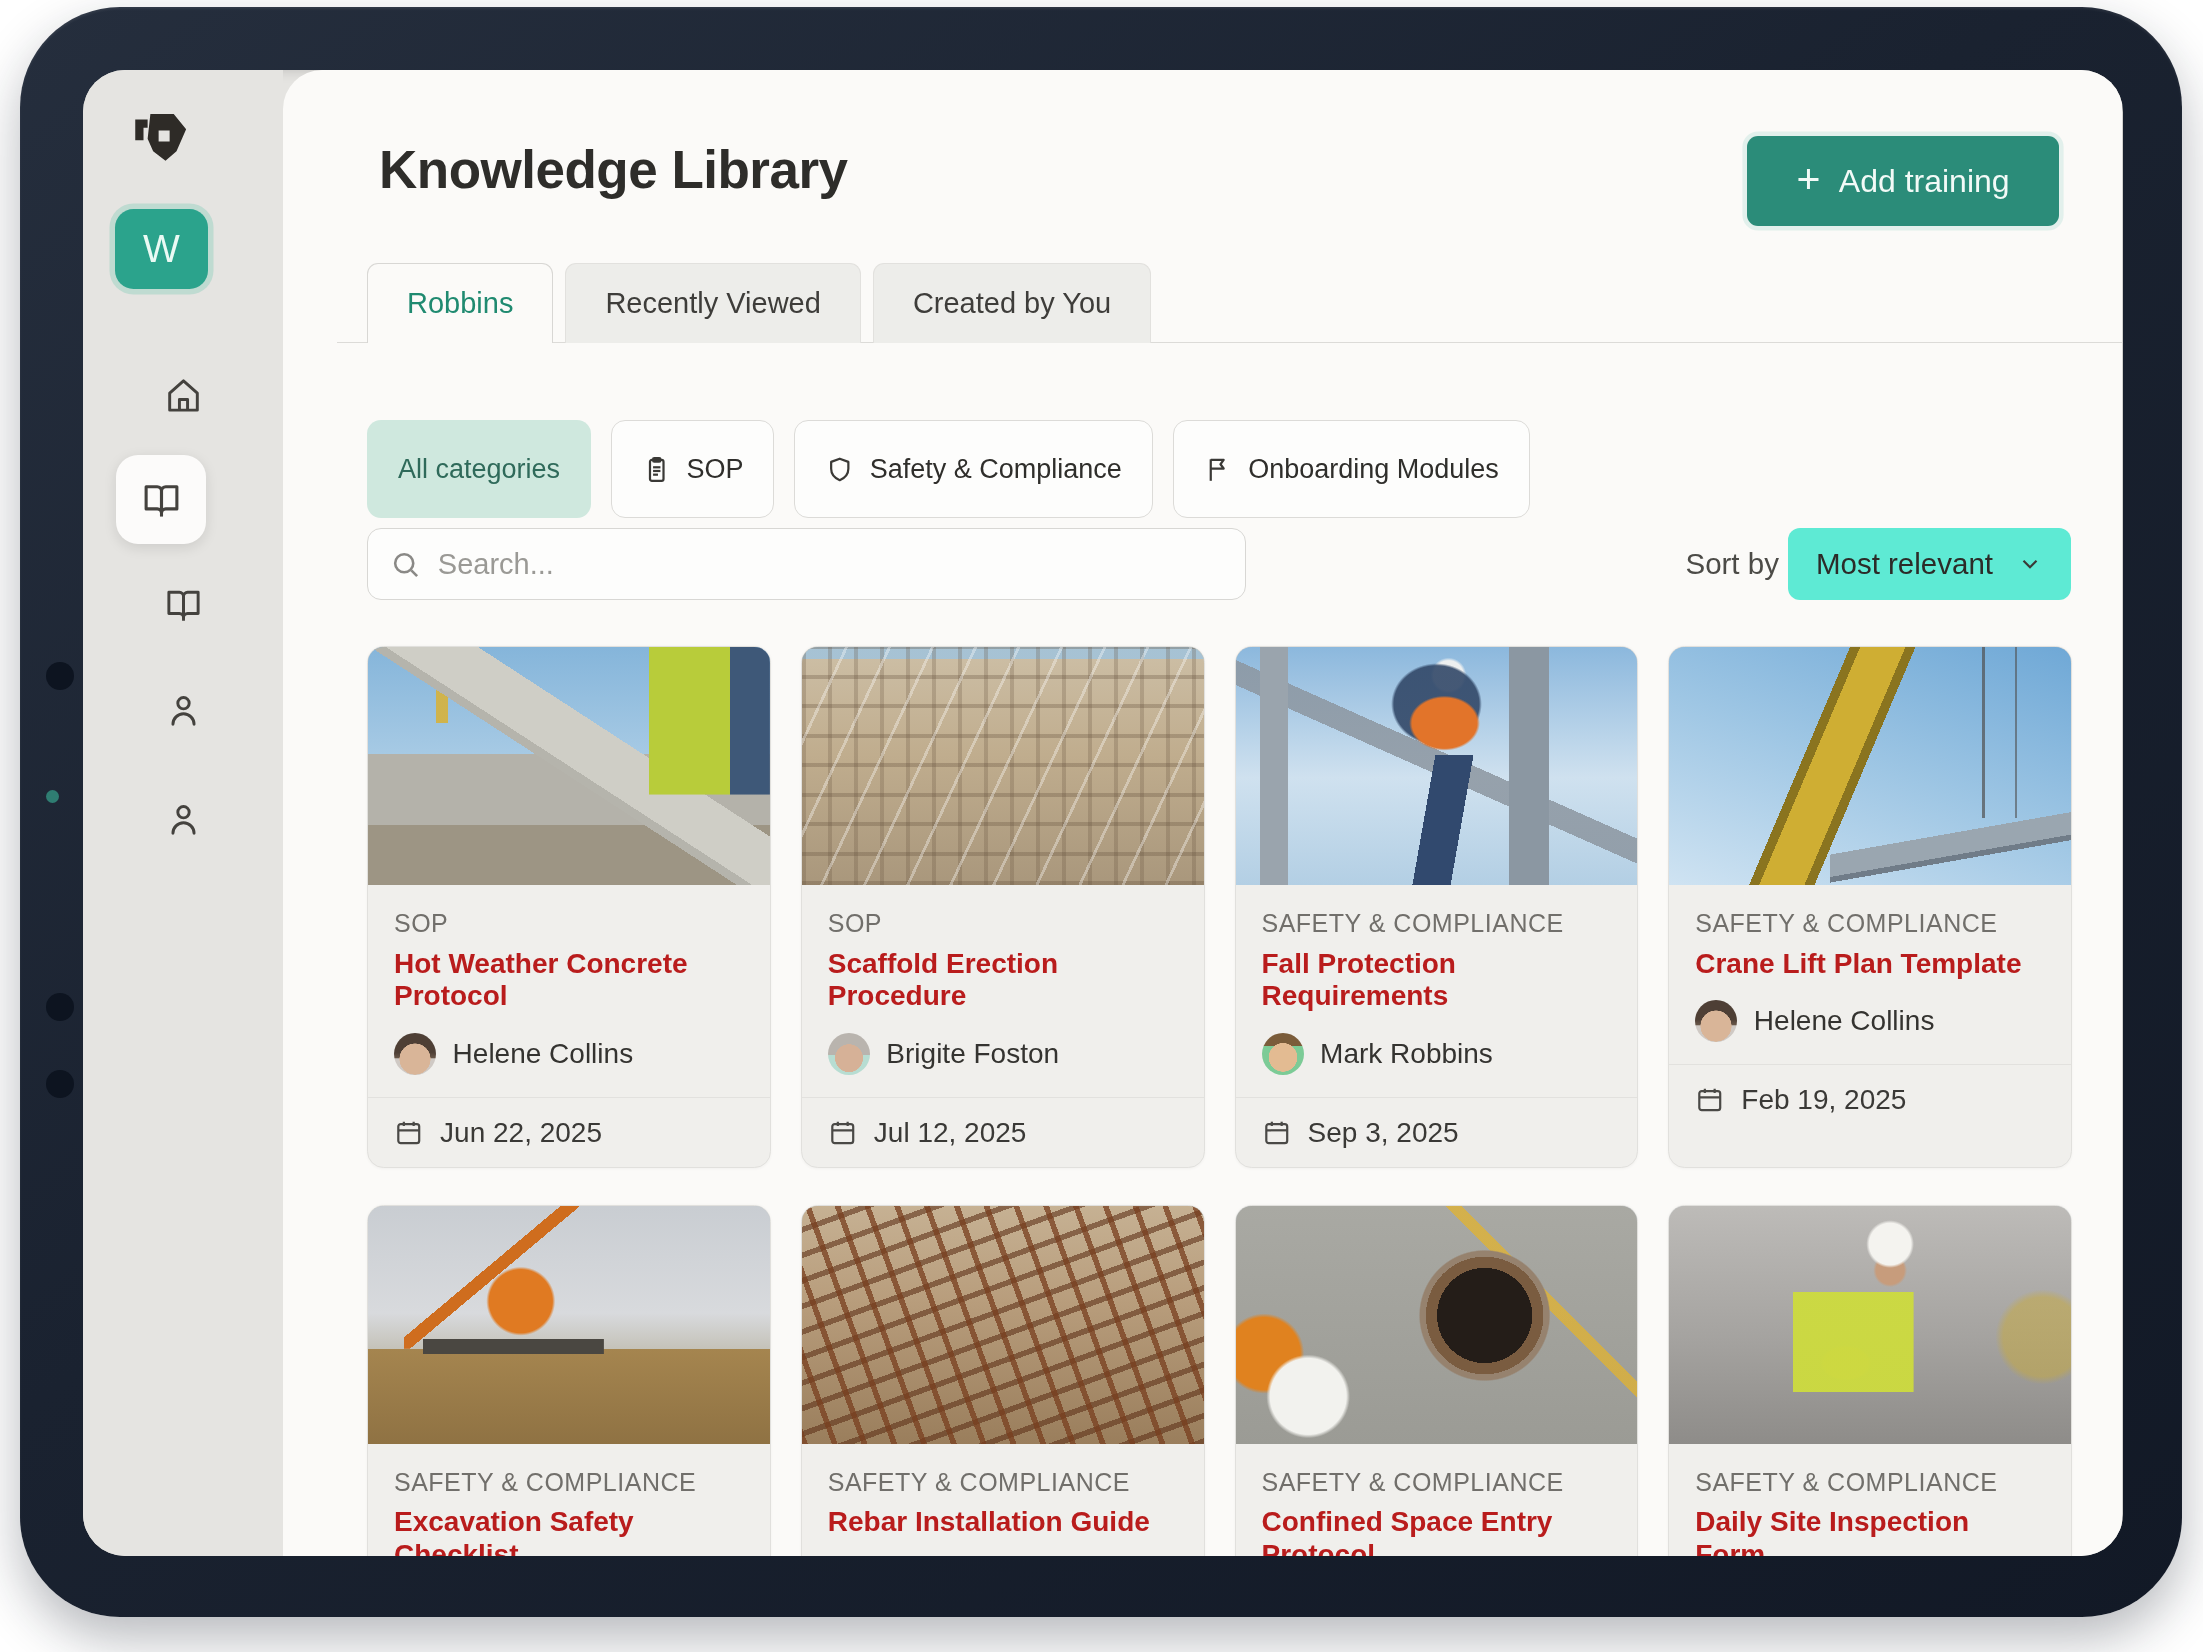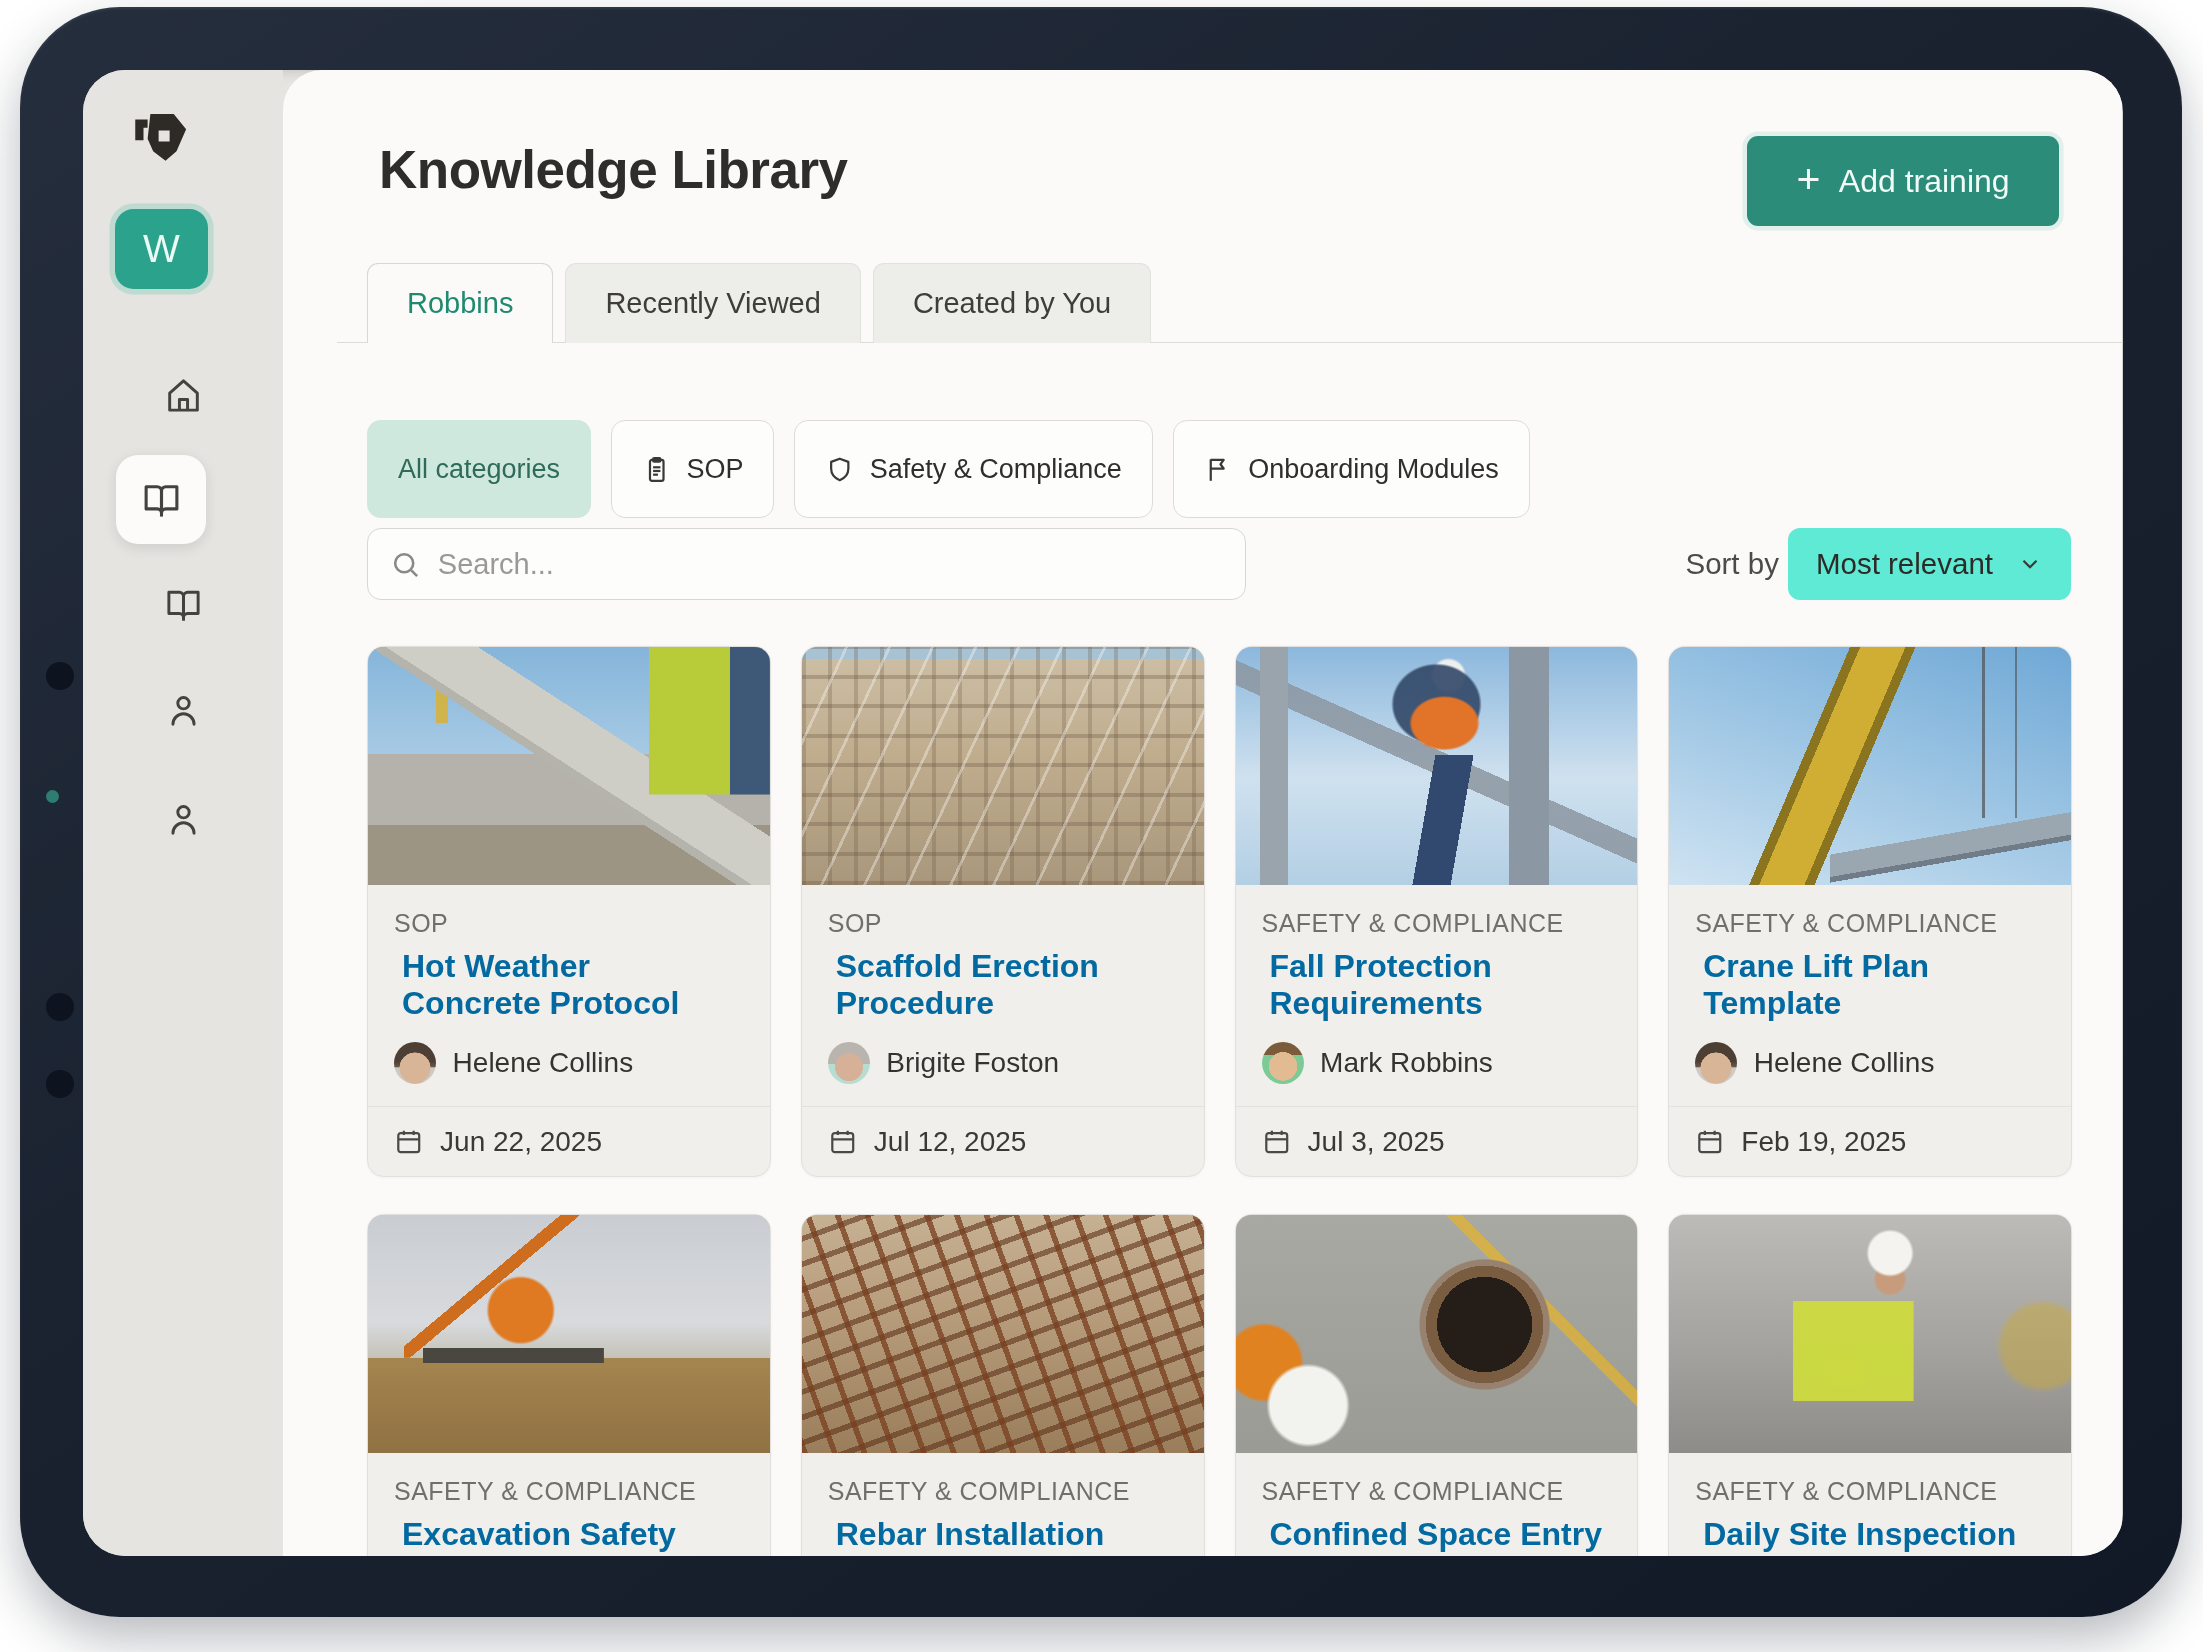--- a/index.html
+++ b/index.html
@@ -63,21 +63,21 @@
   .sort-select svg{width:26px;height:26px;color:#3a3936;}
 
   
   .grid{position:absolute;left:84px;top:576px;width:1705px;display:grid;grid-template-columns:repeat(4,1fr);
     column-gap:30px;row-gap:37px;}
   .card{background:#f0efec;border:0.9px solid #e1e0dd;border-radius:16.6px;overflow:hidden;cursor:pointer;
     box-shadow:0 0.9px 2.8px rgba(0,0,0,.04);}
   .card-image{height:238px;background-color:#b9c2c7;}
   .card-body{padding:24px 26px 22px;}
   .card-category{font-size:25px;letter-spacing:0.5px;color:#716f6b;margin-bottom:9.2px;}
-  .card-title{margin:8px;font-size:32px;line-height:1.17;font-weight:700;color:#0369a1;}
+  .card-title{margin:0;font-size:28px;line-height:1.17;font-weight:700;color:#b91c1c;}
   .card-author{display:flex;align-items:center;gap:16.6px;margin-top:20px;}
   .card-author .name{font-size:28px;color:#343330;}
   .avatar{width:42px;height:42px;border-radius:50%;flex:none;background:#cfc9c4;}
   .avatar-helene{background:radial-gradient(circle at 50% 62%,#d9b598 0 46%,transparent 47%),
      linear-gradient(180deg,#4e3f35 0 46%,#6a584a 60%,#cfc9c4 61%);}
   .avatar-brigite{background:radial-gradient(circle at 50% 60%,#d6b197 0 42%,transparent 43%),
      linear-gradient(180deg,#b9b4ae 0 52%,#b7ddd2 53%);}
   .avatar-mark{background:radial-gradient(circle at 50% 58%,#e3bb92 0 44%,transparent 45%),
      linear-gradient(180deg,#7a5c3a 0 30%,#7ccb96 31%);}
   .card-footer{border-top:0.9px solid #e2e1de;padding:18.5px 26px;display:flex;align-items:center;gap:16.6px;}
@@ -313,21 +313,21 @@
                   <span class="name">Mark Robbins</span>
                 </div>
               </div>
               <div class="card-footer">
                 <svg viewBox="0 0 24 24" fill="none" stroke="currentColor" stroke-width="1.8" stroke-linejoin="round">
                   <rect x="3.5" y="5" width="17" height="15.5" rx="2"></rect>
                   <line x1="3.5" y1="10" x2="20.5" y2="10"></line>
                   <line x1="8" y1="3" x2="8" y2="6.5"></line>
                   <line x1="16" y1="3" x2="16" y2="6.5"></line>
                 </svg>
-                <span class="card-date">Jul 3, 2025</span>
+                <span class="card-date">Sep 3, 2025</span>
               </div>
             </article>
             <article class="card">
               <div class="card-image img-crane-lift"></div>
               <div class="card-body">
                 <div class="card-category">SAFETY &amp; COMPLIANCE</div>
                 <h3 class="card-title">Crane Lift Plan Template</h3>
                 <div class="card-author">
                   <div class="avatar avatar-helene"></div>
                   <span class="name">Helene Collins</span>

